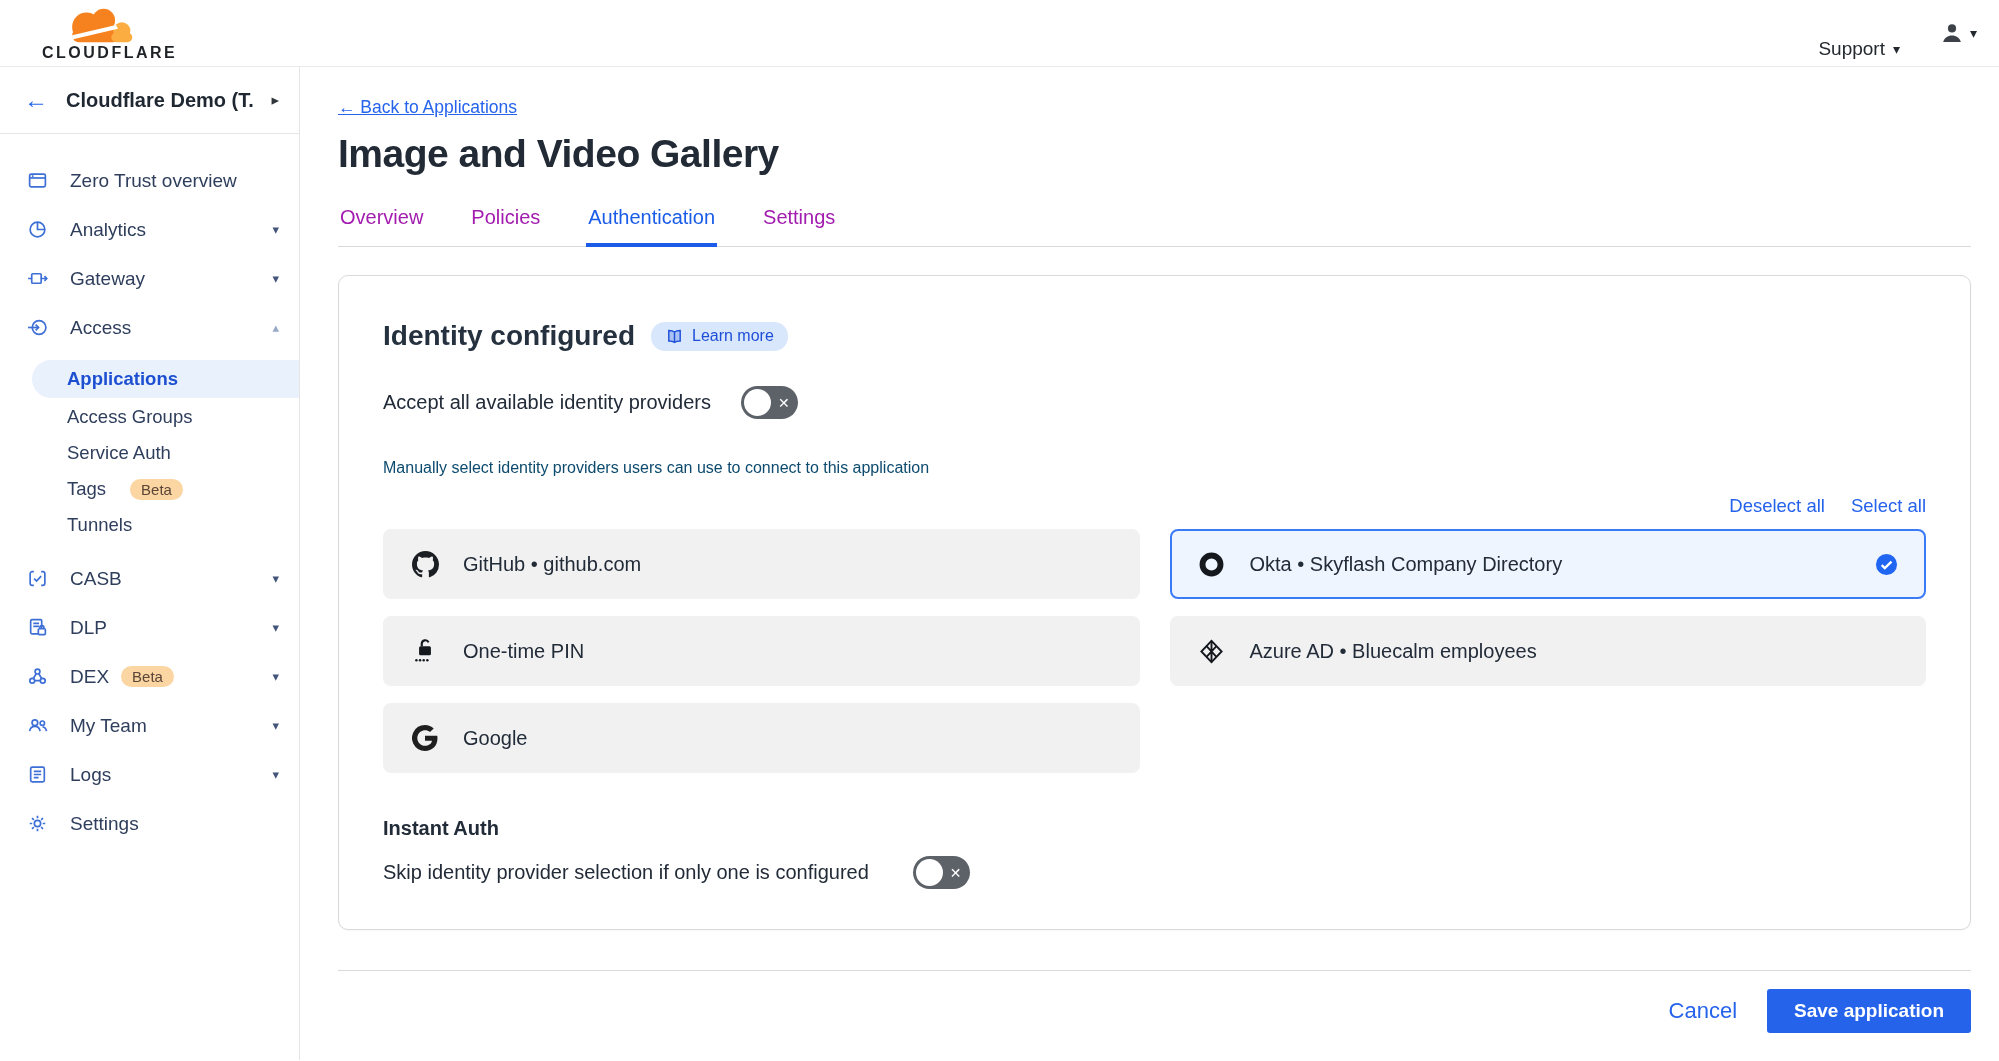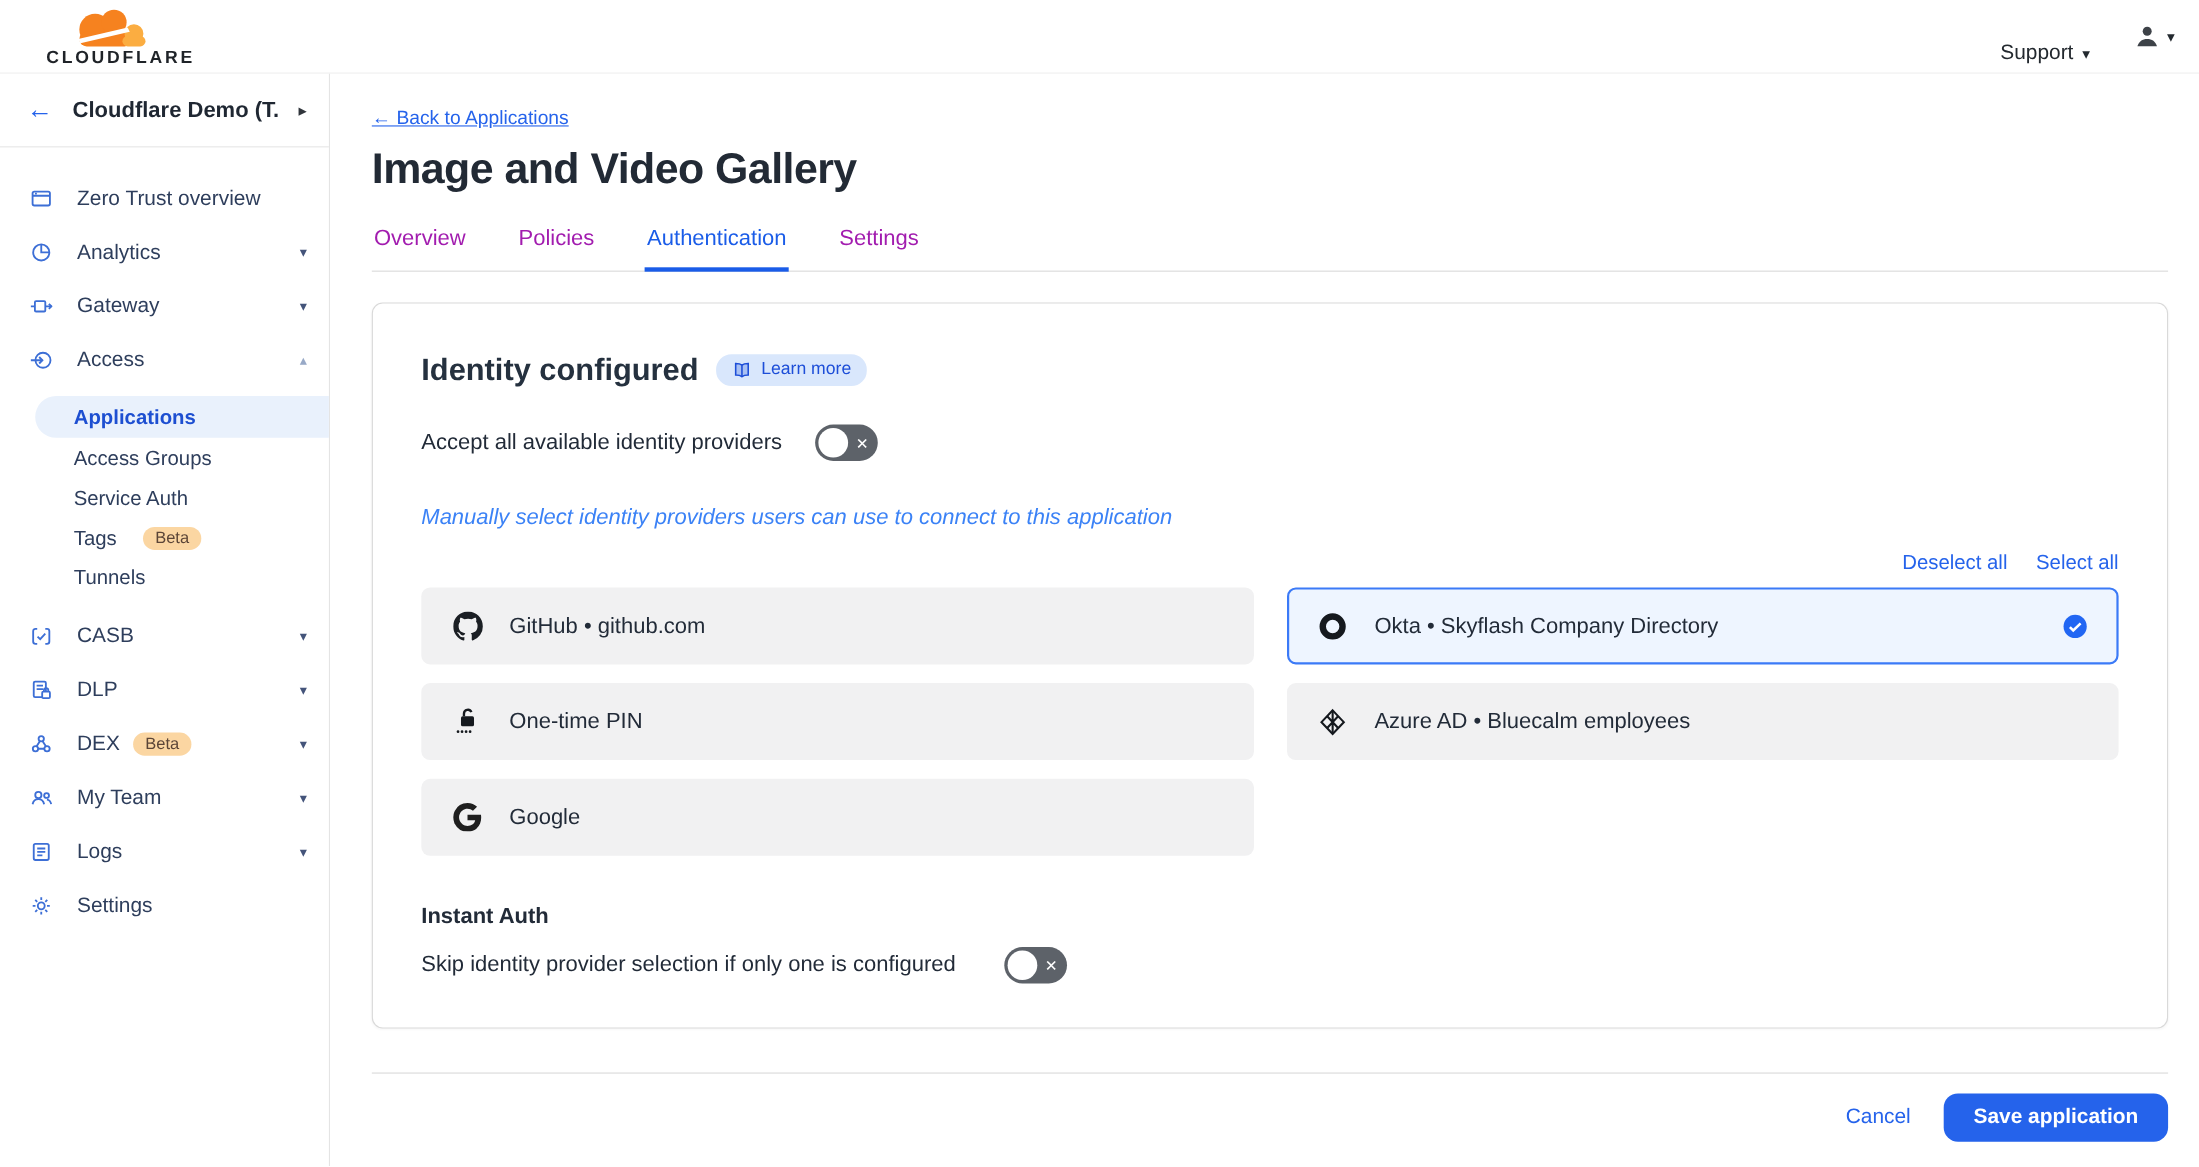--- a/index.html
+++ b/index.html
@@ -59,38 +59,38 @@
     padding:44px 44px 40px 44px; box-shadow:0 1px 2px rgba(0,0,0,0.03);}
   .card-head{ display:flex; align-items:center; gap:16px; }
   .card-heading{ font-size:28px; font-weight:700; color:#25313f; }
   .learn-more{ display:flex; align-items:center; gap:8px; background:#d9e7fc; color:#1d4ed8;
     font-size:16px; border-radius:14px; padding:5px 14px; cursor:pointer;}
   .toggle-row{ display:flex; align-items:center; gap:30px; margin-top:34px; font-size:20px; color:#222b38;}
   .toggle{ width:57px; height:33px; border-radius:17px; background:#5d6269; position:relative;
     display:flex; align-items:center; cursor:pointer; flex:none;}
   .toggle .knob{ width:27px; height:27px; border-radius:50%; background:#fff; margin-left:3px;}
   .toggle .tx{ color:#fff; font-size:14px; margin-left:7px; }
-  .manual-hint{ margin-top:40px; font-size:20px; color:#3b82f6;font-style:italic; }
+  .manual-hint{ margin-top:40px; font-size:16px; color:#0c4a6e; }
   .select-links{ display:flex; justify-content:flex-end; gap:26px; margin:18px 0 12px 0; }
   .select-links span{ color:#2563eb; font-size:18.5px; cursor:pointer; }
   .idp-grid{ display:grid; grid-template-columns:1fr 1fr; column-gap:30px; row-gap:17px; }
   .tile{ height:70px; border-radius:8px; background:#f1f1f2; display:flex; align-items:center;
     gap:24px; padding:0 28px; font-size:20px; color:#222b38; cursor:pointer;}
   .tile .tile-icon{ width:28px; display:flex; align-items:center; justify-content:center; }
   .tile.selected{ background:#eef5ff; border:2px solid #3b7af7; padding:0 26px; }
   .tile .check{ margin-left:auto; width:23px; height:23px; }
   .instant{ margin-top:44px; }
   .instant-h{ font-size:20px; font-weight:700; color:#222b38; }
   .instant-row{ display:flex; align-items:center; gap:44px; margin-top:16px; font-size:20px; color:#222b38;}
 
   
   .footer-sep{ border-top:1px solid #d9d9d9; margin-top:40px; }
   .footer{ display:flex; justify-content:flex-end; align-items:center; gap:30px; margin-top:18px; }
-  .cancel{ color:#2563eb; font-size:19px; cursor:pointer; }
-  .save-btn{ background:#2563eb; color:#fff; border:none; border-radius:13px;
+  .cancel{ color:#2563eb; font-size:22px; cursor:pointer; }
+  .save-btn{ background:#2563eb; color:#fff; border:none; border-radius:3px;
     font-family:"Liberation Sans",sans-serif; font-size:19px; font-weight:700;
     padding:11px 27px; cursor:pointer;}
   svg{ display:block; }
 </style>
 </head>
 <body>
 
 <header class="topbar">
   <div class="logo">
     <svg width="96" height="42" viewBox="0 0 100 44">

